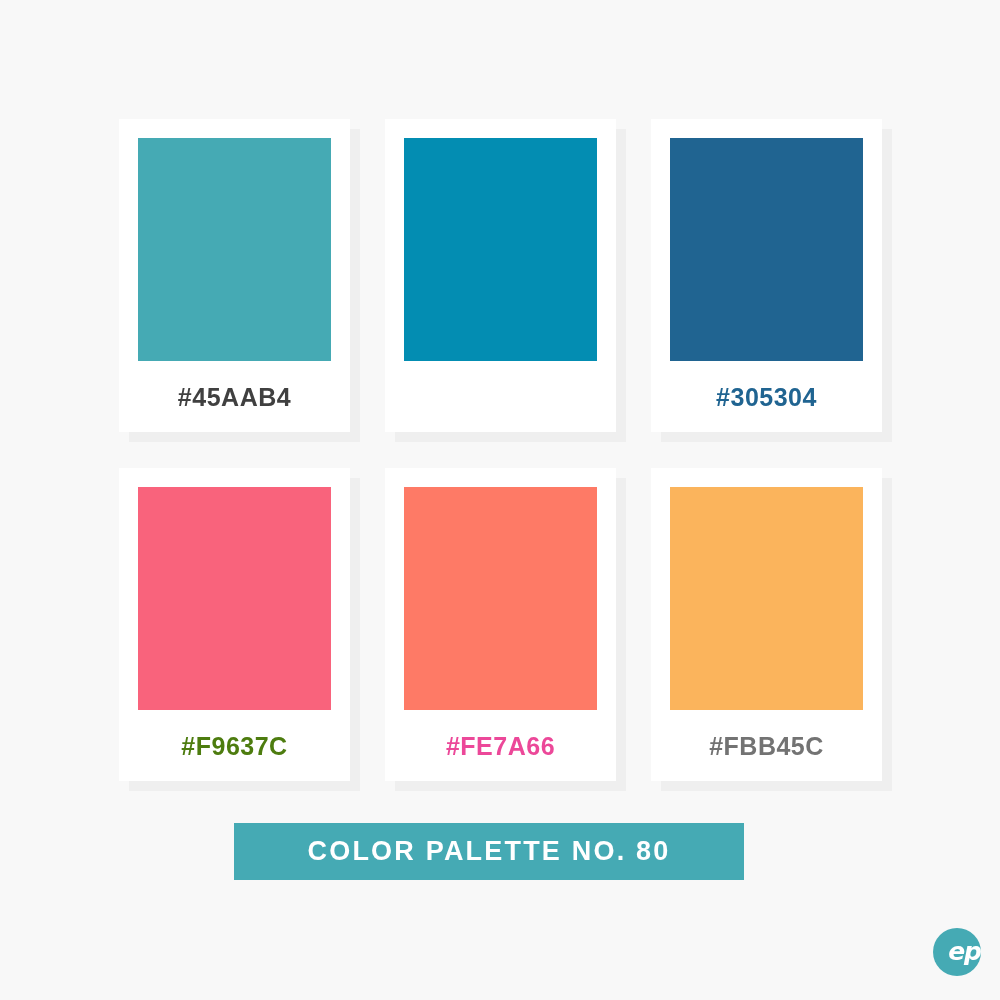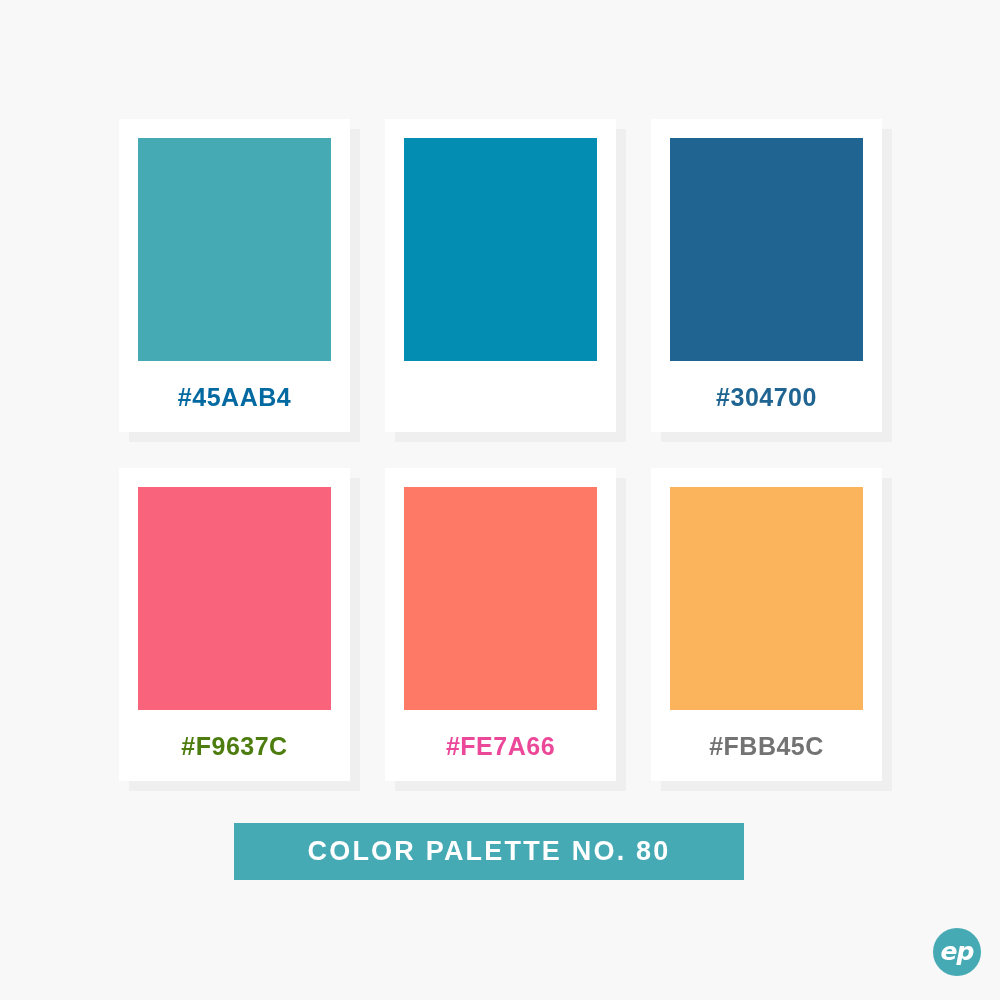--- a/index.html
+++ b/index.html
@@ -86,51 +86,51 @@
   #logo-badge {
     position: absolute;
     left: 933px;
     top: 928px;
     width: 48px;
     height: 48px;
     border-radius: 50%;
     background: #45aab4;
     display: flex;
     align-items: center;
-    justify-content: center;
+    justify-content: flex-end;
   }
   #logo-badge .logo-text {
     color: #ffffff;
     font-family: "DejaVu Sans", sans-serif;
     font-size: 25px;
     font-weight: bold;
     line-height: 1;
     letter-spacing: -1px;
     font-style: italic;
     position: relative;
     top: -1px;
   }
 </style>
 </head>
 <body style="background: rgb(248, 248, 248);">
 
 <div id="palette-grid">
 
   <div class="swatch-card row-1">
     <span class="swatch-chip" style="background: rgb(69, 170, 180);"></span>
-    <span class="swatch-label" style="color: #0369a1;">#45AAB4</span>
+    <span class="swatch-label" style="color: #404040;">#45AAB4</span>
   </div>
 
   <div class="swatch-card row-1">
     <span class="swatch-chip" style="background: rgb(3, 141, 178);"></span>
   </div>
 
   <div class="swatch-card row-1">
     <span class="swatch-chip" style="background: rgb(32, 100, 145);"></span>
-    <span class="swatch-label" style="color: rgb(32, 100, 145);">#304700</span>
+    <span class="swatch-label" style="color: rgb(32, 100, 145);">#305304</span>
   </div>
 
   <div class="swatch-card row-2">
     <span class="swatch-chip" style="background: rgb(249, 99, 124);"></span>
     <span class="swatch-label" style="color: #4d7c0f;">#F9637C</span>
   </div>
 
   <div class="swatch-card row-2">
     <span class="swatch-chip" style="background: rgb(254, 122, 102);"></span>
     <span class="swatch-label" style="color: #ec4899;">#FE7A66</span>

